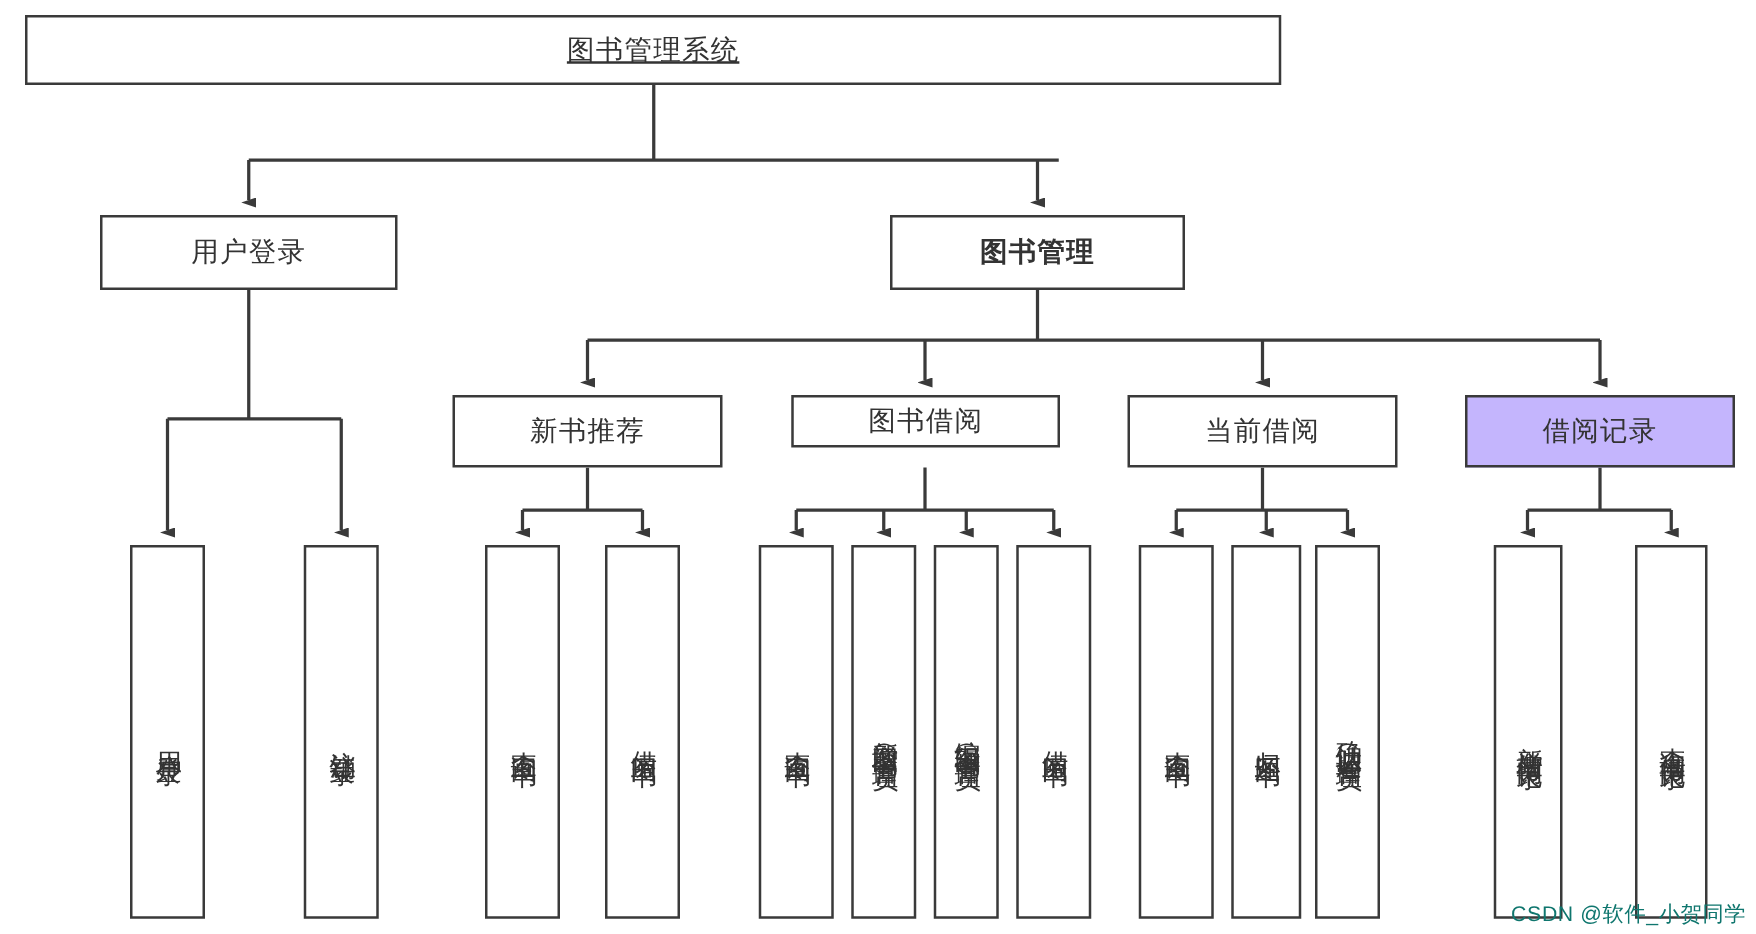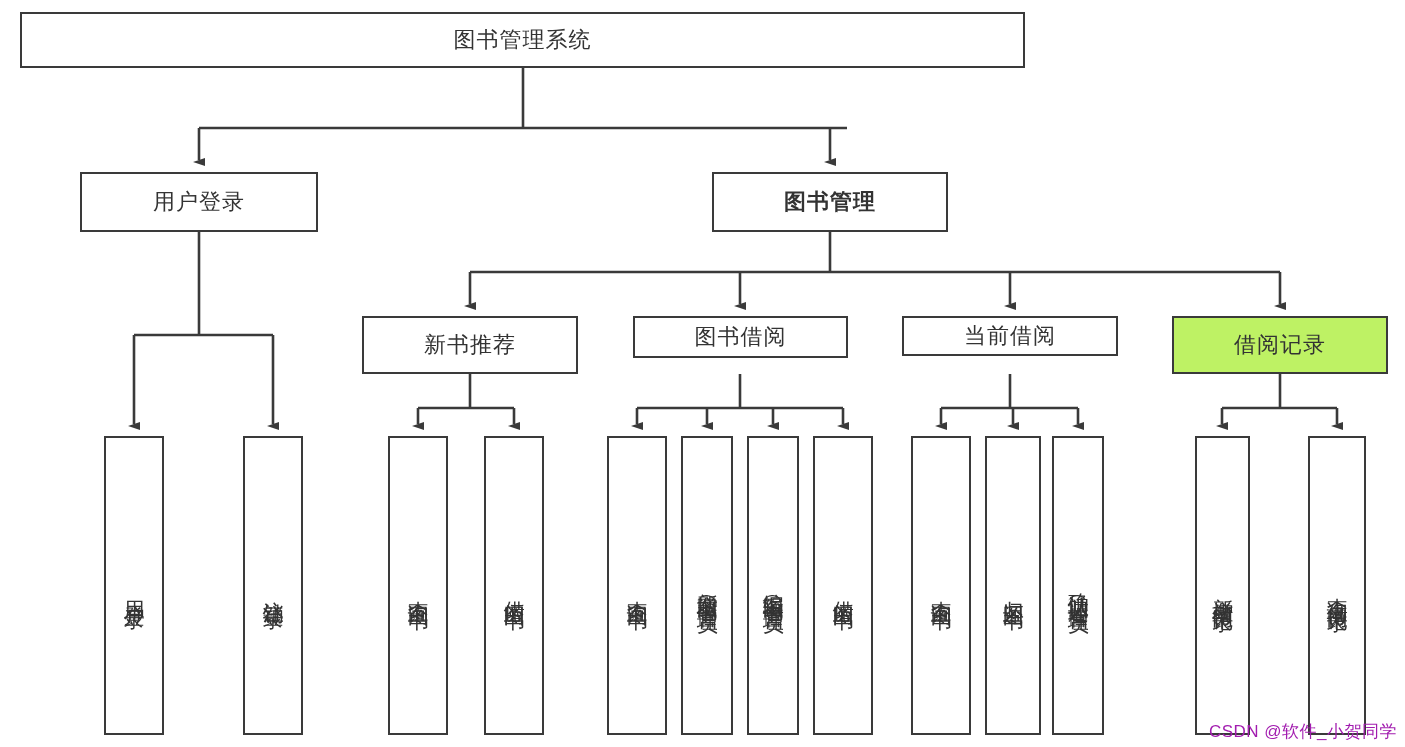--- a/index.html
+++ b/index.html
@@ -111,41 +111,41 @@
       <path d="M 1013 408 L 1013 424" marker-end="url(#arrow)"></path>
       <path d="M 1078 408 L 1078 424" marker-end="url(#arrow)"></path>
 
       <path d="M 1280 374 L 1280 408"></path>
       <path d="M 1222 408 L 1337 408"></path>
       <path d="M 1222 408 L 1222 424" marker-end="url(#arrow)"></path>
       <path d="M 1337 408 L 1337 424" marker-end="url(#arrow)"></path>
     </g>
   </svg>
 
-  <div class="node horiz" id="node-root" style="left: 20px; top: 12px; width: 1005px; height: 56px; border-color: rgb(58, 58, 58); background: rgb(255, 255, 255); color: rgb(51, 51, 51);">
+  <div class="node horiz" id="node-root" style="left: 20px; top: 12px; width: 1005px; height: 56px; border-color: rgb(58, 58, 58); background: rgb(255, 255, 255); color: rgb(51, 51, 51); text-decoration: underline;">
     <span class="lbl">图书管理系统</span>
   </div>
 
   <div class="node horiz" id="node-l2-0" style="left: 80px; top: 172px; width: 238px; height: 60px; border-color: rgb(58, 58, 58); background: rgb(255, 255, 255); color: rgb(51, 51, 51);">
     <span class="lbl">用户登录</span>
   </div>
   <div class="node horiz" id="node-l2-1" style="left: 712px; top: 172px; width: 236px; height: 60px; border-color: rgb(58, 58, 58); background: rgb(255, 255, 255); color: rgb(51, 51, 51); font-weight: bold;">
     <span class="lbl">图书管理</span>
   </div>
 
   <div class="node horiz" id="node-l3-0" style="left: 362px; top: 316px; width: 216px; height: 58px; border-color: rgb(58, 58, 58); background: rgb(255, 255, 255); color: rgb(51, 51, 51);">
     <span class="lbl">新书推荐</span>
   </div>
   <div class="node horiz" id="node-l3-1" style="left: 633px; top: 316px; width: 215px; height: 42px; border-color: rgb(58, 58, 58); background: rgb(255, 255, 255); color: rgb(51, 51, 51);">
     <span class="lbl">图书借阅</span>
   </div>
-  <div class="node horiz" id="node-l3-2" style="left: 902px; top: 316px; width: 216px; height: 40px; border-color: rgb(58, 58, 58); background: rgb(255, 255, 255); color: rgb(51, 51, 51);">
+  <div class="node horiz" id="node-l3-2" style="left: 902px; top: 316px; width: 216px; height: 58px; border-color: rgb(58, 58, 58); background: rgb(255, 255, 255); color: rgb(51, 51, 51);">
     <span class="lbl">当前借阅</span>
   </div>
-  <div class="node horiz" id="node-l3-3" style="left: 1172px; top: 316px; width: 216px; height: 58px; border-color: rgb(58, 58, 58); background: #bef264; color: rgb(51, 51, 51);">
+  <div class="node horiz" id="node-l3-3" style="left: 1172px; top: 316px; width: 216px; height: 58px; border-color: rgb(58, 58, 58); background: #c4b5fd; color: rgb(51, 51, 51);">
     <span class="lbl">借阅记录</span>
   </div>
 
   <div class="node vert" id="node-leaf-0" style="left: 104px; top: 436px; width: 60px; height: 299px; border-color: rgb(58, 58, 58); background: rgb(255, 255, 255); color: rgb(51, 51, 51);">
     <span class="lbl">用户登录</span>
   </div>
   <div class="node vert" id="node-leaf-1" style="left: 243px; top: 436px; width: 60px; height: 299px; border-color: rgb(58, 58, 58); background: rgb(255, 255, 255); color: rgb(51, 51, 51);">
     <span class="lbl">注销登录</span>
   </div>
   <div class="node vert" id="node-leaf-2" style="left: 388px; top: 436px; width: 60px; height: 299px; border-color: rgb(58, 58, 58); background: rgb(255, 255, 255); color: rgb(51, 51, 51);">
@@ -175,15 +175,15 @@
   <div class="node vert" id="node-leaf-10" style="left: 1052px; top: 436px; width: 52px; height: 299px; border-color: rgb(58, 58, 58); background: rgb(255, 255, 255); color: rgb(51, 51, 51);">
     <span class="lbl">确认归还（管理员）</span>
   </div>
   <div class="node vert" id="node-leaf-11" style="left: 1195px; top: 436px; width: 55px; height: 299px; border-color: rgb(58, 58, 58); background: rgb(255, 255, 255); color: rgb(51, 51, 51);">
     <span class="lbl">新增借阅记录</span>
   </div>
   <div class="node vert" id="node-leaf-12" style="left: 1308px; top: 436px; width: 58px; height: 299px; border-color: rgb(58, 58, 58); background: rgb(255, 255, 255); color: rgb(51, 51, 51);">
     <span class="lbl">查询借阅记录</span>
   </div>
 
-  <div class="watermark" style="color: #a21caf;">CSDN @软件_小贺同学</div>
+  <div class="watermark" style="color: #0f766e;">CSDN @软件_小贺同学</div>
 
 </div>
 
 </body></html>

